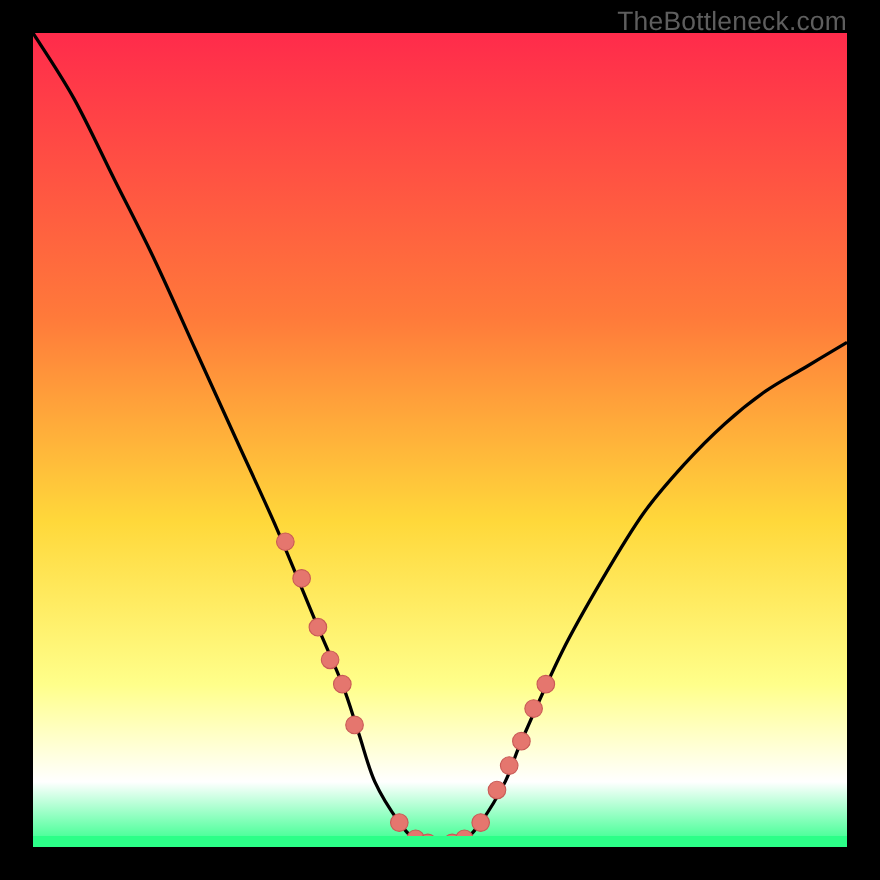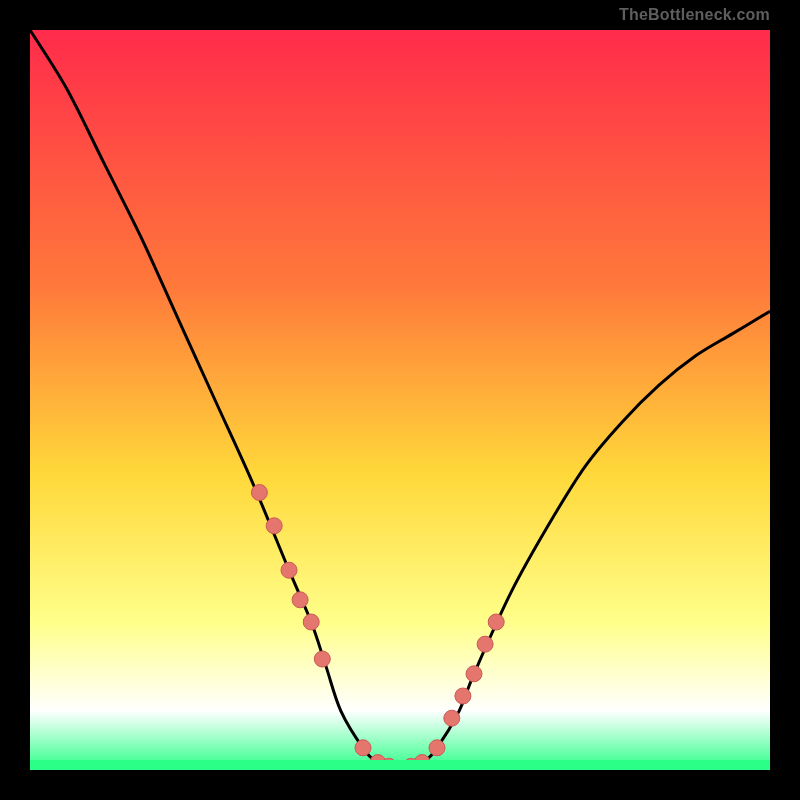--- a/index.html
+++ b/index.html
@@ -21,22 +21,22 @@
   }
   .plot-bg {
     position: absolute;
     left: 0; top: 0; width: 100%; height: 100%;
   }
   .attribution {
     position: absolute;
     top: 6px;
     right: 30px;
     color: #5e5e5e;
-    font-size: 16px;
-    font-weight: 700;
+    font-size: 24px;
+    font-weight: 400;
     letter-spacing: 0.2px;
   }
   svg { display: block; }
 </style>
 </head>
 <body>
 
 <div class="attribution">TheBottleneck.com</div>
 
 <div class="frame">

